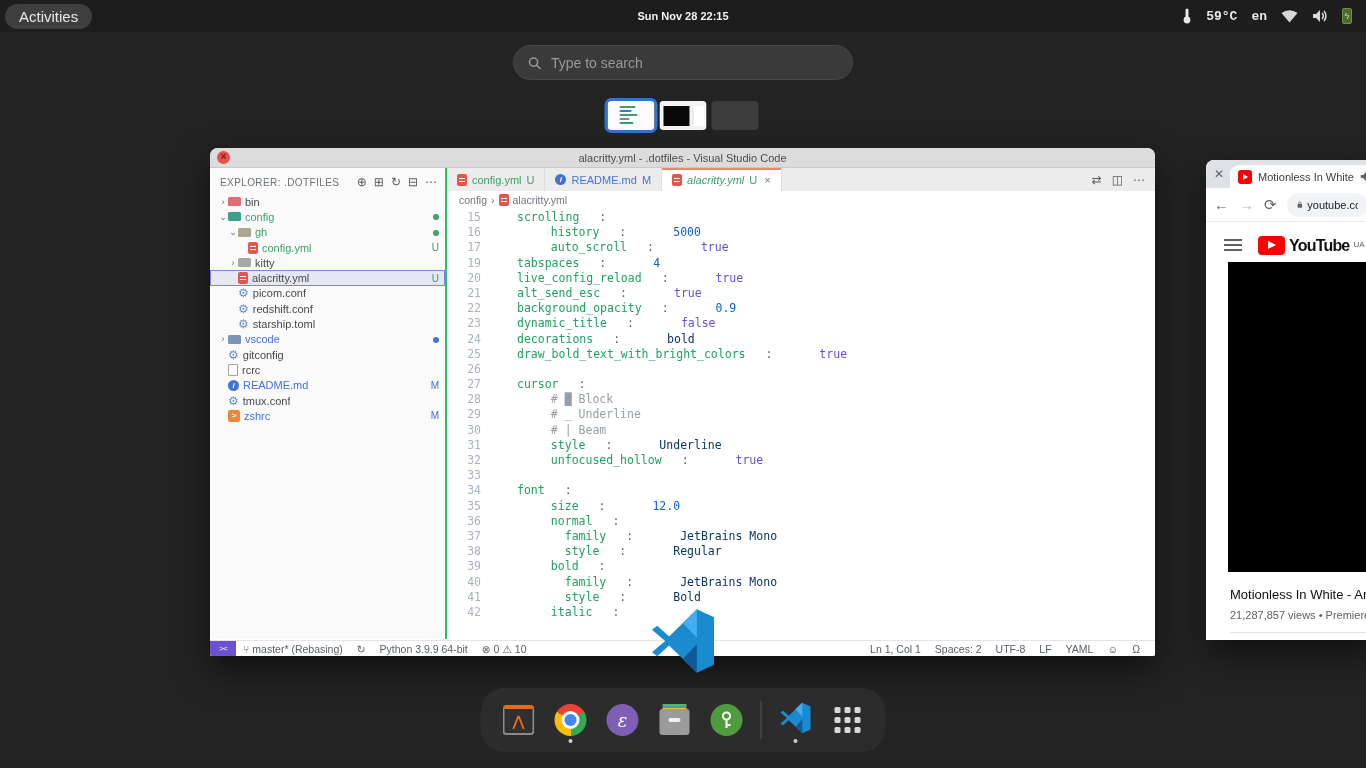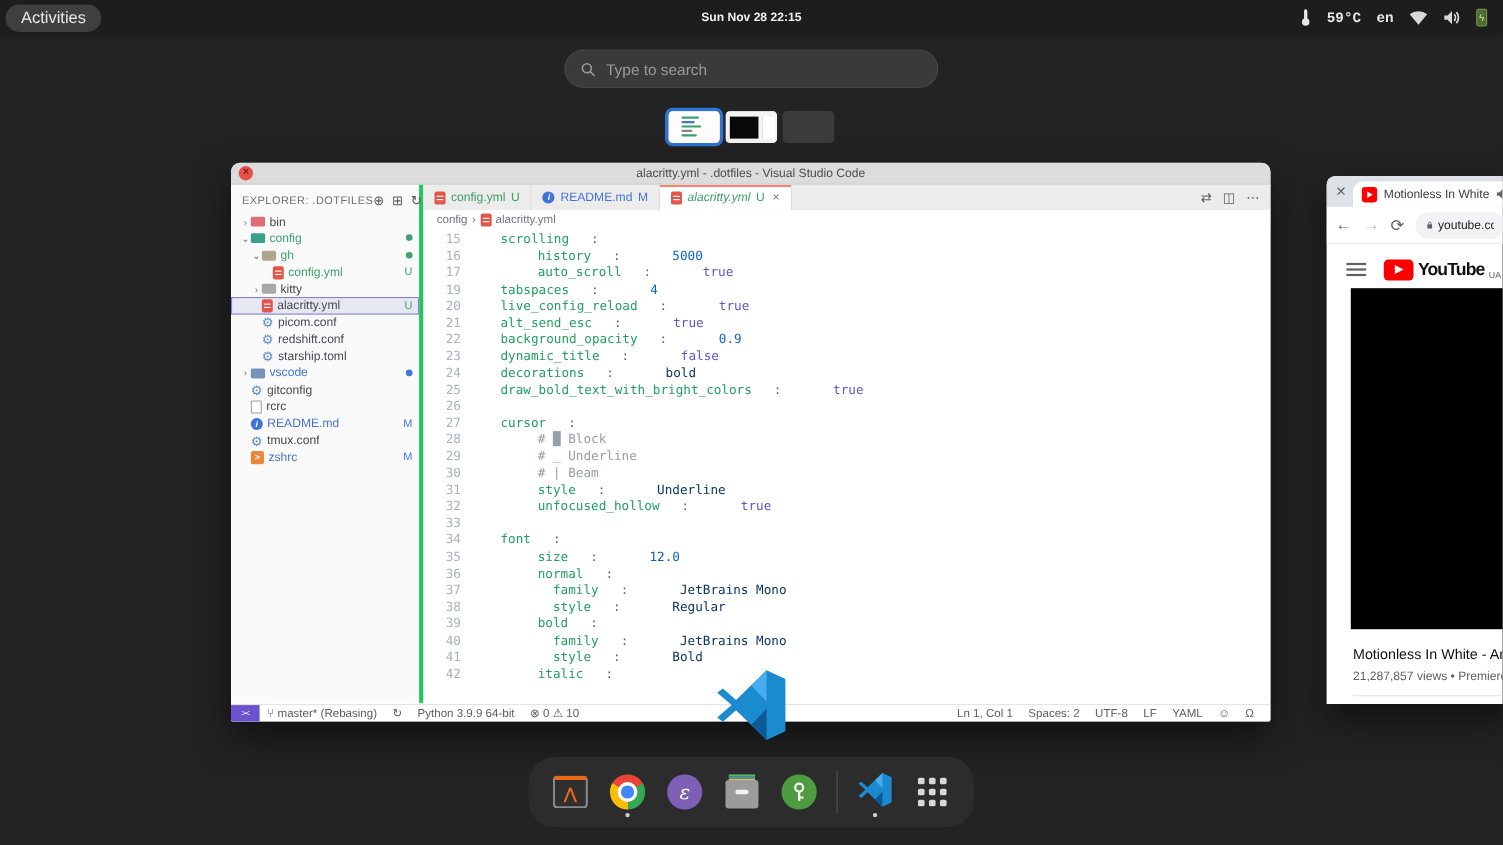--- a/index.html
+++ b/index.html
@@ -29,21 +29,21 @@
   .mini-youtube { position:absolute; inset:0; background:#f4f4f4; }
   .mini-youtube .vid { position:absolute; left:4px; top:5px; width:26px; height:20px; background:#090909; }
   .mini-youtube .side { position:absolute; right:2px; top:5px; width:12px; height:20px; background:#fff; border-left:1px solid #ddd; }
 
   
   .vscode { position:absolute; left:210px; top:148px; width:945px; height:508px; border-radius:8px 8px 2px 2px; overflow:hidden; box-shadow:0 14px 34px rgba(0,0,0,.55); background:#fff; }
   .vs-titlebar { height:20px; background:#dcdcdc; border-bottom:1px solid #c9c9c9; position:relative; display:flex; align-items:center; justify-content:center; }
   .vs-close { position:absolute; left:7px; top:3px; width:13px; height:13px; border-radius:50%; background:#e8504a; color:#7c201c; font-size:10px; line-height:12px; text-align:center; font-weight:bold; }
   .vs-title { font-size:11px; color:#4c4c4c; }
   .vs-body { display:flex; height:471px; }
-  .vs-sidebar { width:175px; background:#fafafa; border-right:4px solid #22c55e; font-size:11px; color:#45494e; position:relative; }
+  .vs-sidebar { width:237px; background:#fafafa; border-right:2px solid #22c55e; font-size:11px; color:#45494e; position:relative; }
   .exp-header { display:flex; align-items:center; padding:7px 8px 5px 10px; }
   .exp-title { font-size:10px; color:#6b7077; letter-spacing:.4px; flex:1; white-space:nowrap; }
   .exp-actions { display:flex; gap:7px; color:#5a5a5a; font-size:12px; }
   .tree-row { display:flex; align-items:center; height:15.3px; padding-right:6px; position:relative; white-space:nowrap; }
   .tree-row.selected { background:#e7e7f3; outline:1px solid #7c83e0; outline-offset:-1px; }
   .chev { width:10px; font-size:9px; color:#6a6a6a; text-align:center; flex:none; }
   .tree-label { margin-left:4px; overflow:hidden; }
   .tree-badge { margin-left:auto; font-size:10px; }
   .dot { width:6px; height:6px; border-radius:50%; display:inline-block; }
   .g { color:#3da06a; } .b { color:#4273d8; } .plain { color:#45494e; }
@@ -87,21 +87,21 @@
   .cr-fav::after { content:""; position:absolute; left:5px; top:4px; border-left:5px solid #fff; border-top:3px solid transparent; border-bottom:3px solid transparent; }
   .cr-tab-title { font-size:11px; color:#3c4043; white-space:nowrap; overflow:hidden; flex:1; }
   .cr-toolbar { height:34px; background:#fff; border-bottom:1px solid #e8eaed; display:flex; align-items:center; padding:0 8px; gap:10px; }
   .cr-nav { color:#5f6368; font-size:15px; }
   .cr-nav.dim { color:#b8bcc0; }
   .cr-omni { flex:1; height:24px; background:#f1f3f4; border-radius:12px; display:flex; align-items:center; gap:5px; padding:0 10px; min-width:0; }
   .cr-url { font-size:11px; color:#202124; white-space:nowrap; overflow:hidden; }
   .yt-header { height:46px; display:flex; align-items:center; padding-left:18px; gap:16px; }
   .hamburger { width:18px; height:12px; border-top:2px solid #606060; border-bottom:2px solid #606060; position:relative; }
   .hamburger::after { content:""; position:absolute; left:0; right:0; top:3px; height:2px; background:#606060; }
-  .yt-logo { display:flex; align-items:flex-end; gap:4px; }
+  .yt-logo { display:flex; align-items:center; gap:4px; }
   .yt-play { width:27px; height:19px; background:#f00; border-radius:4px; position:relative; }
   .yt-play::after { content:""; position:absolute; left:10px; top:5px; border-left:8px solid #fff; border-top:4.5px solid transparent; border-bottom:4.5px solid transparent; }
   .yt-word { font-size:16px; font-weight:bold; color:#0f0f0f; letter-spacing:-.8px; line-height:19px; }
   .yt-badge { font-size:8px; color:#606060; margin-top:-2px; }
   .yt-video { position:absolute; left:22px; right:-4px; top:102px; height:310px; background:#000; }
   .yt-title { position:absolute; left:24px; top:427px; font-size:13px; color:#0f0f0f; white-space:nowrap; }
   .yt-meta { position:absolute; left:24px; top:449px; font-size:11px; color:#606060; white-space:nowrap; }
   .yt-divider { position:absolute; left:24px; right:0; top:472px; height:1px; background:#e5e5e5; }
 
   

